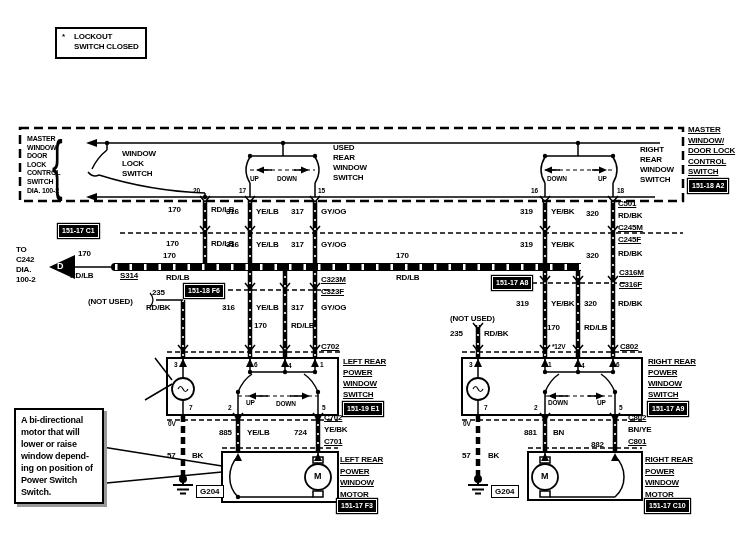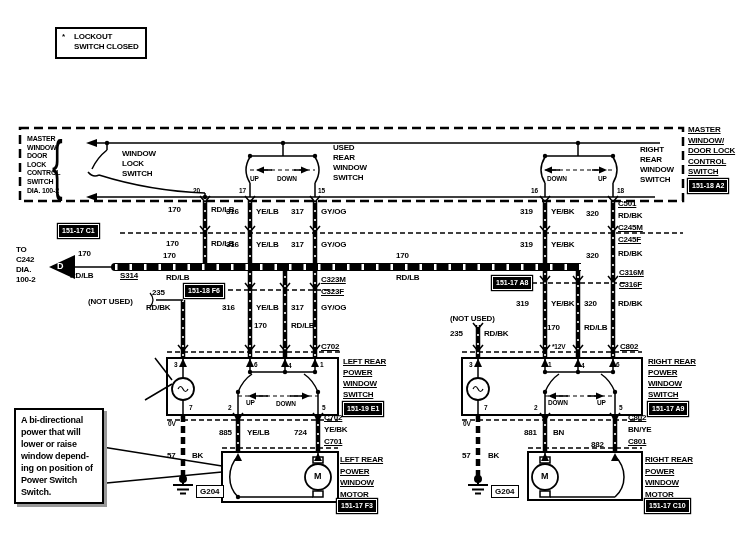--- a/index.html
+++ b/index.html
@@ -385,21 +385,21 @@
 <div class="t blk" style="left:645px;top:454px;line-height:11.5px">
   <div class="u">RIGHT REAR</div>
   <div class="u">POWER</div>
   <div class="u">WINDOW</div>
   <div class="u">MOTOR</div>
 </div>
 <span class="badge" style="left:645px;top:499px">151-17 C10</span>
 
 <div class="note" style="left:14px;top:408px;width:76px">
   <div>A bi-directional</div>
-  <div>power that will</div>
+  <div>motor that will</div>
   <div>lower or raise</div>
   <div>window depend-</div>
   <div>ing on position of</div>
   <div>Power Switch</div>
   <div>Switch.</div>
 </div>
 
 </div>
 
 </body></html>

